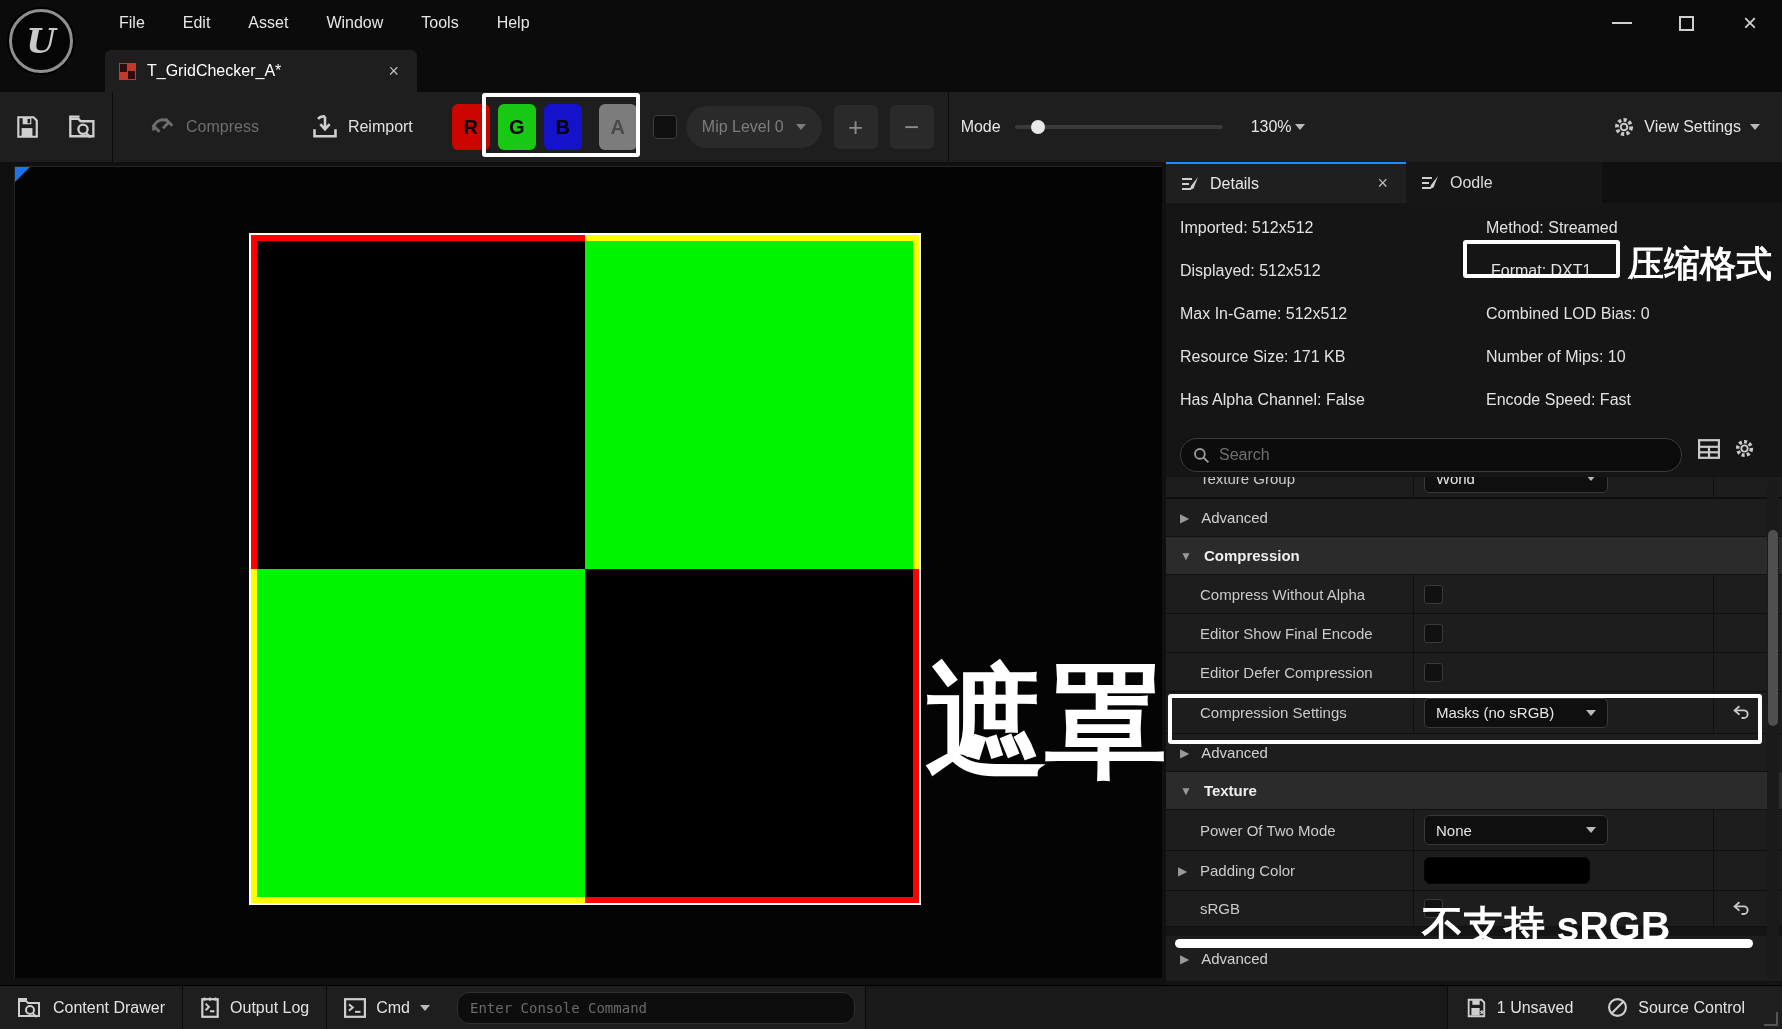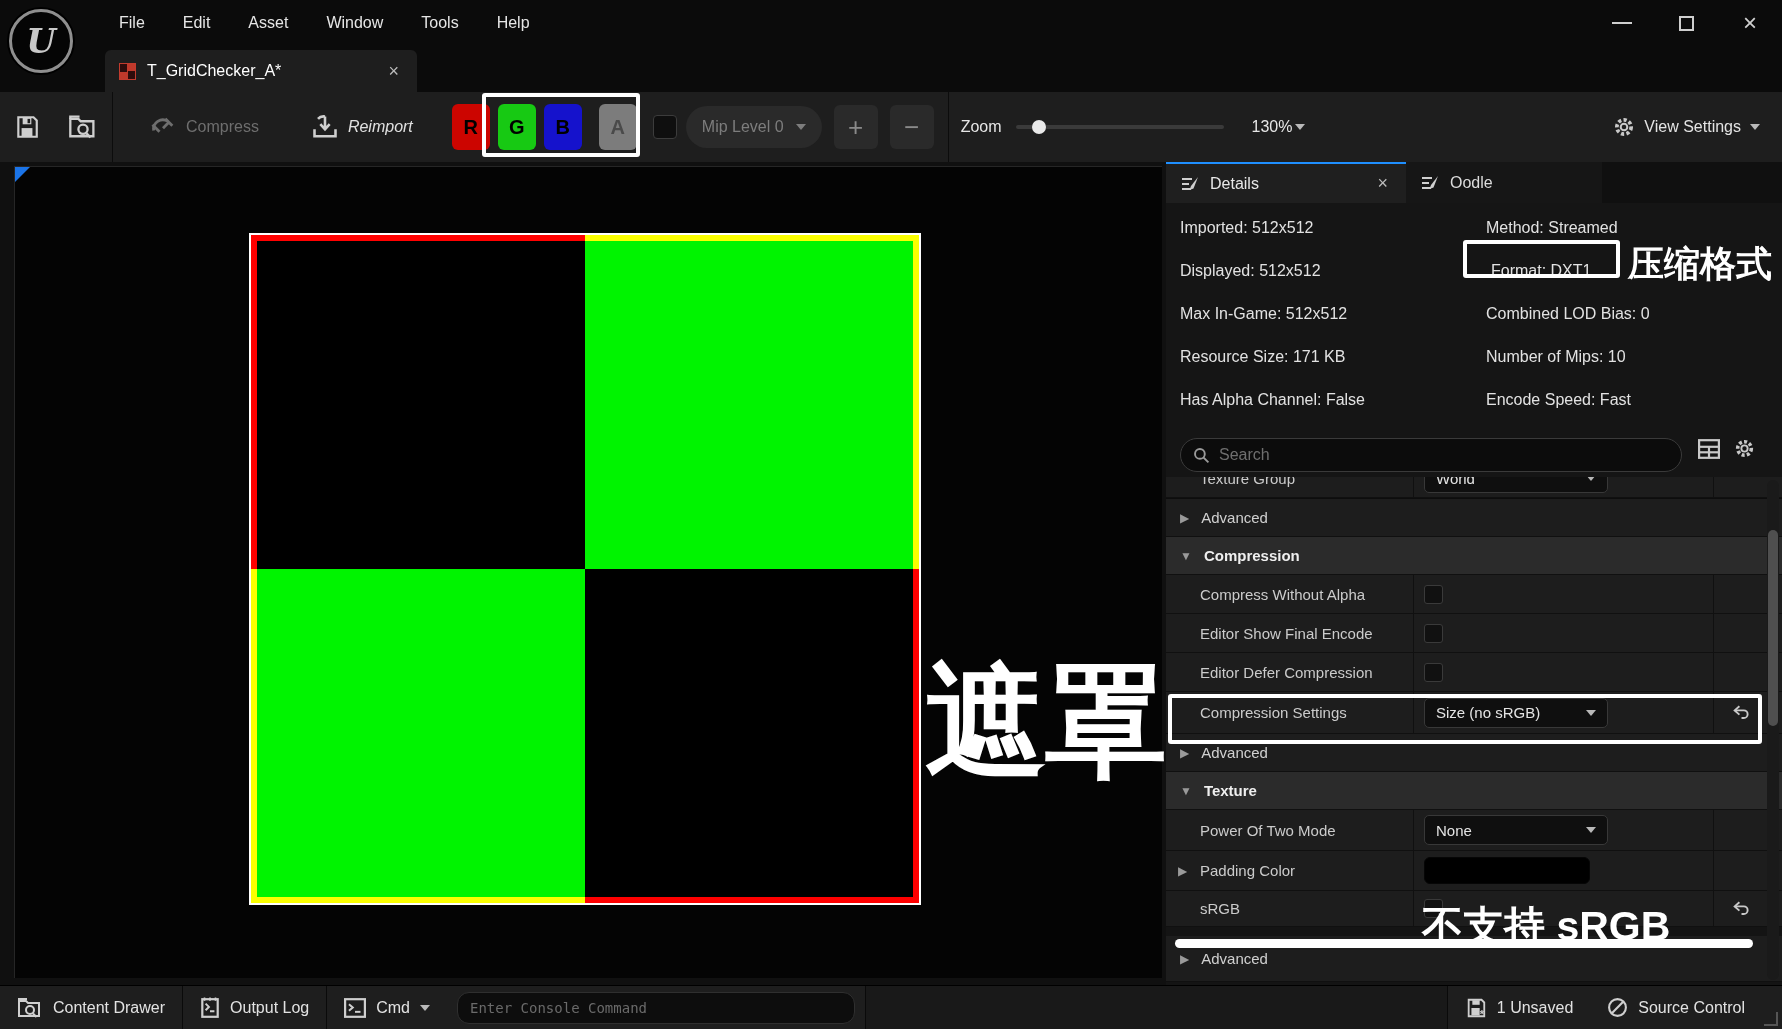--- a/index.html
+++ b/index.html
@@ -184,21 +184,21 @@
     <div class="tb-btn disabled" style="margin-left:22px;">
       <span class="icon">
         <svg width="28" height="26" viewBox="0 0 24 22">
             <path d="M4 14 a8 8 0 0 1 12 -8" fill="none" stroke="#6e6e6e" stroke-width="2.4"></path>
             <path d="M3 9 l6 6" stroke="#6e6e6e" stroke-width="2.4"></path>
             <path d="M14 4 l6 6 M17 7 l-5 5" stroke="#6e6e6e" stroke-width="2.4"></path>
           </svg>
       </span>
       <span>Compress</span>
     </div>
-    <div class="tb-btn" style="margin-left:24px;font-style:italic;">
+    <div class="tb-btn" style="margin-left:24px;">
       <span class="icon">
         <svg width="28" height="28" viewBox="0 0 24 24">
             <path d="M3 14 v6 h18 v-6" fill="none" stroke="#cfcfcf" stroke-width="2.2"></path>
             <path d="M12 3 v10 M8 9.5 l4 4.5 4 -4.5" fill="none" stroke="#cfcfcf" stroke-width="2.2"></path>
             <path d="M12 3 a6 5 0 0 0 -6 2" fill="none" stroke="#cfcfcf" stroke-width="2.2"></path>
           </svg>
       </span>
       <span>Reimport</span>
     </div>
     <div class="channel-group" style="margin-left:16px;">
@@ -208,21 +208,21 @@
     </div>
     <div class="ch-btn ch-a">A</div>
     <div class="tb-checkbox"></div>
     <div class="pill-dropdown">
       <span>Mip Level 0</span>
       <span class="caret" style="border-top-color:#7d7d7d;"></span>
     </div>
     <div class="sq-btn">+</div>
     <div class="sq-btn">−</div>
     <div class="tb-sep" style="margin-left:14px;"></div>
-    <span class="zoom-label">Zoom</span>
+    <span class="zoom-label">Mode</span>
     <div class="slider">
       <div class="slider-thumb"></div>
     </div>
     <div class="zoom-pct">
       <span>130%</span>
       <span class="caret"></span>
     </div>
   </div>
   <div class="view-settings">
     <span class="icon">
@@ -358,21 +358,21 @@
         <span class="value">
             <span class="checkbox"></span>
           </span>
       </div>
       <div class="prow" style="height:42px;">
         <span class="label">Compression Settings</span>
         <span class="vdiv"></span>
           <span class="rdiv"></span>
         <span class="value">
             <span class="dropdown">
-              <span>Size (no sRGB)</span>
+              <span>Masks (no sRGB)</span>
               <span class="caret"></span>
             </span>
           </span>
         <span class="reset">
           <svg width="19" height="17" viewBox="0 0 18 16">
               <path d="M7 2 L2.5 6 L7 10" fill="none" stroke="#c9c9c9" stroke-width="1.8"></path>
               <path d="M3 6 h8.2 a3.6 3.6 0 0 1 0 7.2 H9" fill="none" stroke="#c9c9c9" stroke-width="1.8"></path>
             </svg>
         </span>
       </div>

